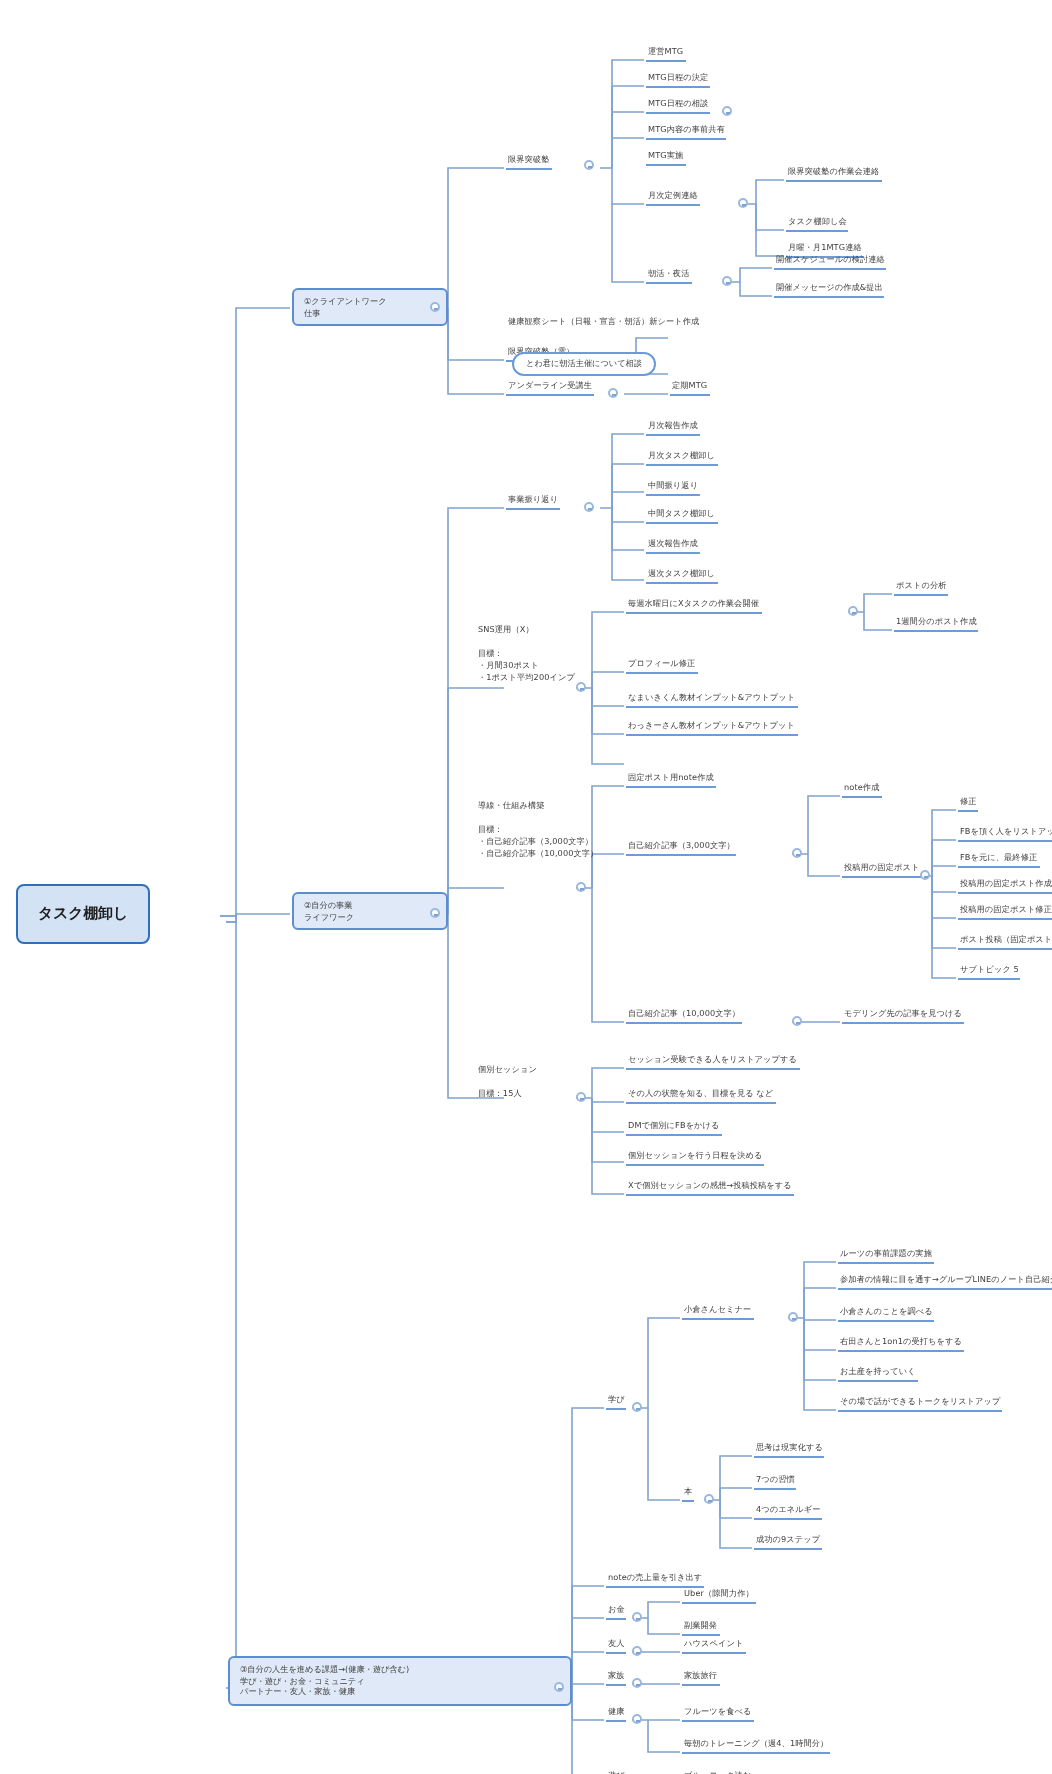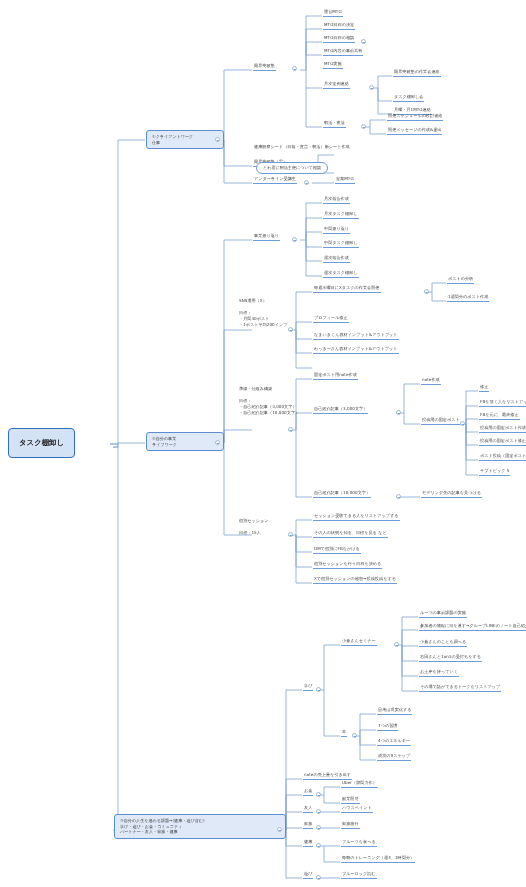--- a/index.html
+++ b/index.html
@@ -9,21 +9,21 @@
   }
   body {
     width: 526px;
     height: 887px;
     position: relative;
     overflow: hidden;
     font-family: "DejaVu Sans", "Liberation Sans", sans-serif;
   }
   #canvas {
     position: absolute;
-    left: 0; top: 0;
+    left: 0; top: 14px;
     width: 526px;
     height: 683px;
   }
   svg.links {
     position: absolute;
     left: 0; top: 0;
     width: 526px;
     height: 887px;
     pointer-events: none;
   }

